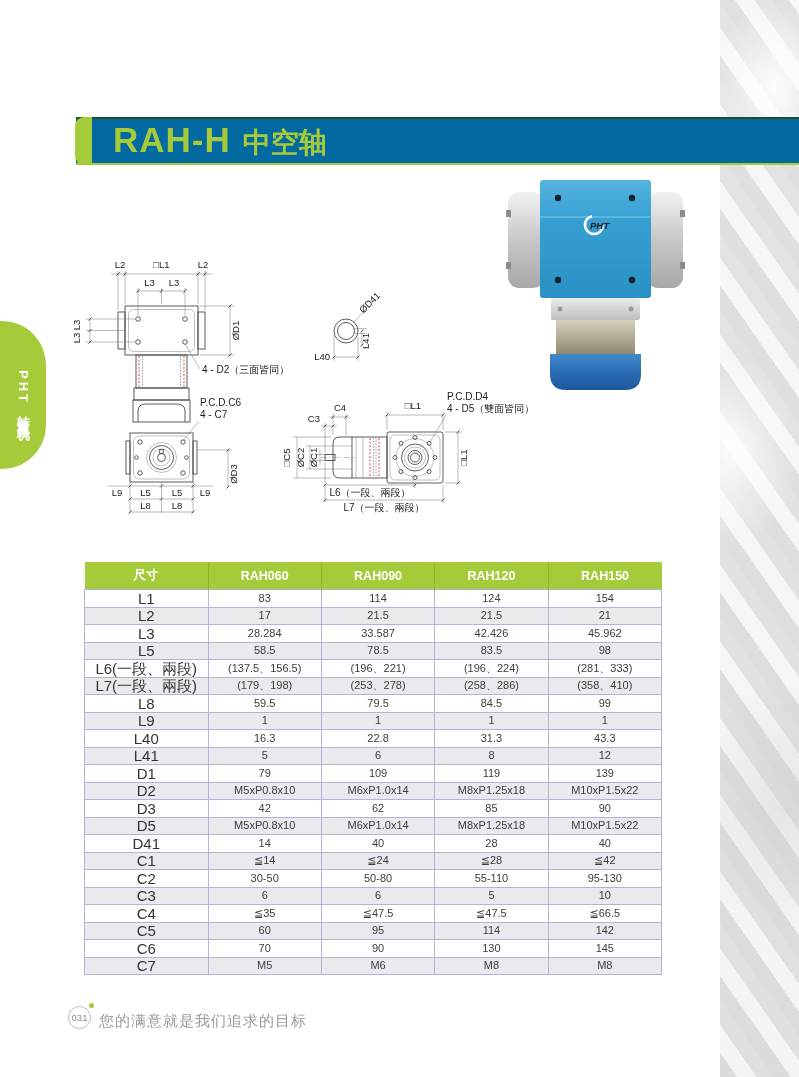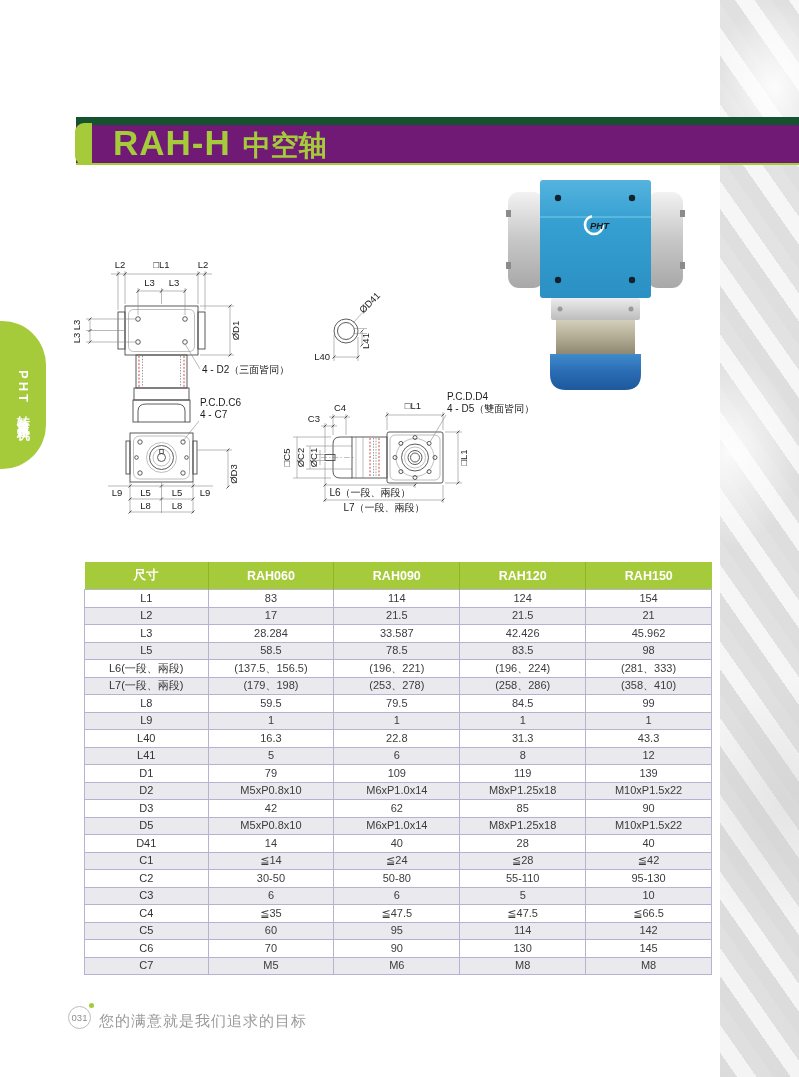--- a/index.html
+++ b/index.html
@@ -15,21 +15,21 @@
     background:
       radial-gradient(90px 120px at 70% 8%, rgba(255,255,255,.9), rgba(255,255,255,0) 70%),
       radial-gradient(120px 160px at 10% 42%, rgba(255,255,255,.85), rgba(255,255,255,0) 60%),
       radial-gradient(140px 180px at 80% 75%, rgba(200,200,200,.35), rgba(255,255,255,0) 70%),
       repeating-linear-gradient(55deg, rgba(190,190,190,.28) 0 14px, rgba(255,255,255,.55) 14px 30px, rgba(205,205,205,.3) 30px 44px),
       linear-gradient(#ededed,#e7e7e7);
   }
   
   .title-band{
     position:absolute;left:76px;top:117px;right:0;height:48px;
-    background:#701a75;border-top:8px solid #14532d;border-bottom:2px solid #a5ca3a;
+    background:#0369a1;border-top:2px solid #14532d;border-bottom:2px solid #a5ca3a;
     display:flex;align-items:center;z-index:3;box-sizing:border-box;
   }
   .title-block{
     position:absolute;left:-1px;top:-2px;bottom:-2px;width:17px;
     background:#a5ca3a;border-radius:9px 0 0 9px;
   }
   .title-text{margin-left:37px;color:#a5ca3a;white-space:nowrap;}
   .title-en{font-size:35px;font-weight:bold;letter-spacing:1px;}
   .title-cn{font-size:28px;font-weight:bold;margin-left:12px;}
   
@@ -48,34 +48,34 @@
   svg text{font-family:"Liberation Sans","DejaVu Sans",sans-serif;font-size:9.5px;fill:#1a1a1a;}
   svg text.note{font-size:10px;}
   .oln{stroke:#4a4a4a;stroke-width:0.9;fill:none;}
   .tln{stroke:#8a8a8a;stroke-width:0.55;fill:none;}
   .dln{stroke:#8a8a8a;stroke-width:0.6;fill:none;}
   .tk{stroke:#444;stroke-width:0.9;fill:none;}
   .red{stroke:#c23a2e;stroke-width:0.9;stroke-dasharray:2 1.6;fill:none;}
   .dot{stroke:#555;stroke-width:0.6;stroke-dasharray:1.4 1.4;fill:none;}
   
   .spec-table{
-    position:absolute;left:84px;top:562px;width:628px;z-index:1;
+    position:absolute;left:84px;top:562px;width:578px;z-index:1;
     border-collapse:collapse;table-layout:fixed;padding-left:32px;
   }
   .spec-table th{
     background:#a5ca3a;color:#ffffff;font-size:12.5px;font-weight:bold;
     height:27px;border-left:1px solid #8fb32c;padding:0;
   }
   .spec-table th:first-child{border-left:none;width:123px;}
   .spec-table td{
     height:16.5px;font-size:11px;color:#3c3c3c;text-align:center;padding:0;
     border:1px solid #b4b4d2;line-height:1;
   }
   .spec-table tbody tr:nth-child(even) td{background:#e9e9ee;}
-  .spec-table td.lbl{font-size:11px;color:#333;}
+  .spec-table td.lbl{font-size:15px;color:#333;}
   
   .footer{position:absolute;left:0;top:1000px;width:720px;height:45px;z-index:1;margin-left:20px;}
   .page-circle{
     position:absolute;left:48px;top:6px;width:21px;height:21px;border:1px solid #bcbcbc;
     border-radius:50%;color:#8d8d8d;font-size:9.5px;display:flex;align-items:center;justify-content:center;
   }
   .footer-dot{position:absolute;left:69px;top:3px;width:5px;height:5px;border-radius:50%;background:#a5ca3a;}
   .slogan{position:absolute;left:79px;top:12px;font-size:15px;color:#9a9a9a;letter-spacing:1px;}
 </style>
 </head>

